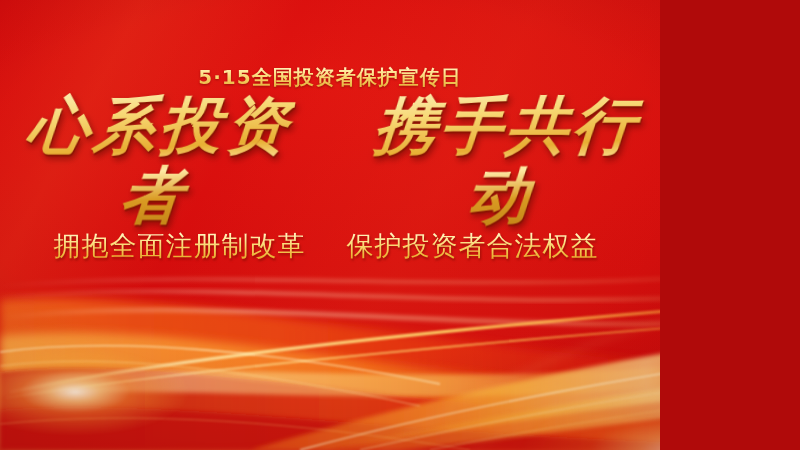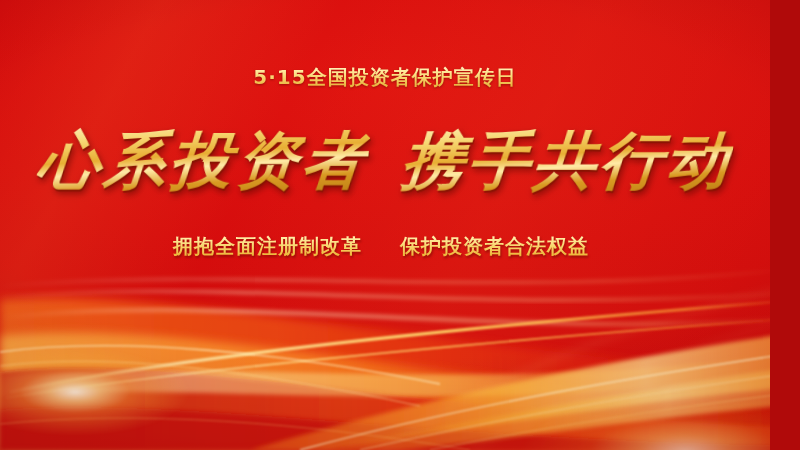--- a/index.html
+++ b/index.html
@@ -2,21 +2,21 @@
 <html><head>
 <meta charset="utf-8">
 <style>
   html, body {
     margin: 0;
     padding: 0;
     background: #b00a0a;
   }
   #poster {
     position: relative;
-    width: 770px;
+    width: 660px;
     height: 450px;
     overflow: hidden;
     font-family: "DejaVu Sans", "Liberation Sans", sans-serif;
     background: #d50d0d;
   }
 
   
   .bg-base {
     position: absolute;
     inset: 0;
@@ -121,22 +121,22 @@
     color: transparent;
     -webkit-text-fill-color: transparent;
     filter:
       drop-shadow(1px 2px 0 rgba(130,22,0,0.75))
       drop-shadow(2px 3px 3px rgba(90,6,0,0.55));
     transform: skewX(-5deg);
   }
   .subtitle {
     position: absolute;
     top: 228px; left: 0; right: 8px;
-    font-size: 20px;
-    font-weight: 700;
+    font-size: 27px;
+    font-weight: 400;
     letter-spacing: 1px;
     line-height: 36px;
     background: linear-gradient(180deg,
       #fffbe2 0%, #ffeea6 26%, #f8d469 52%, #edb63a 76%, #d8981f 100%);
     -webkit-background-clip: text;
     background-clip: text;
     color: transparent;
     -webkit-text-fill-color: transparent;
     filter: drop-shadow(1px 2px 1px rgba(115,10,0,0.60));
   }

